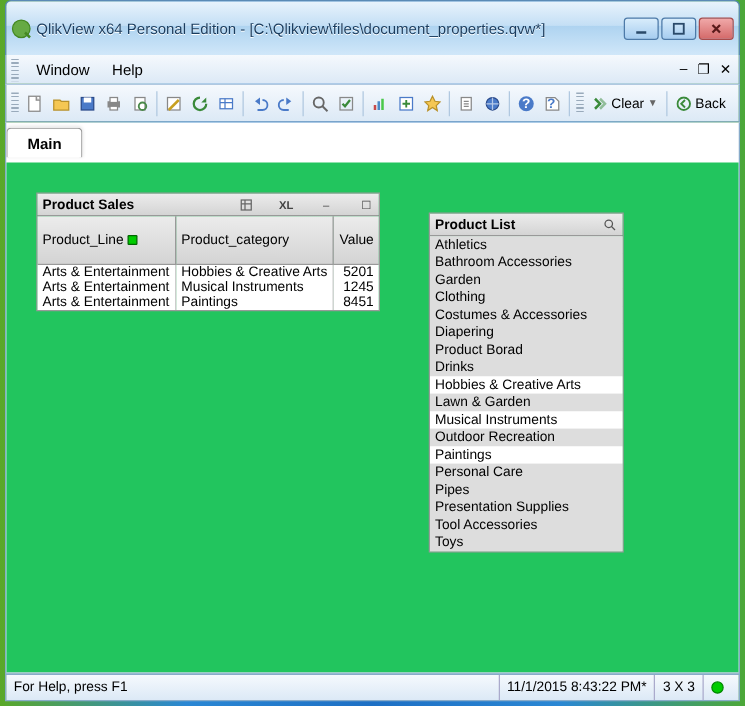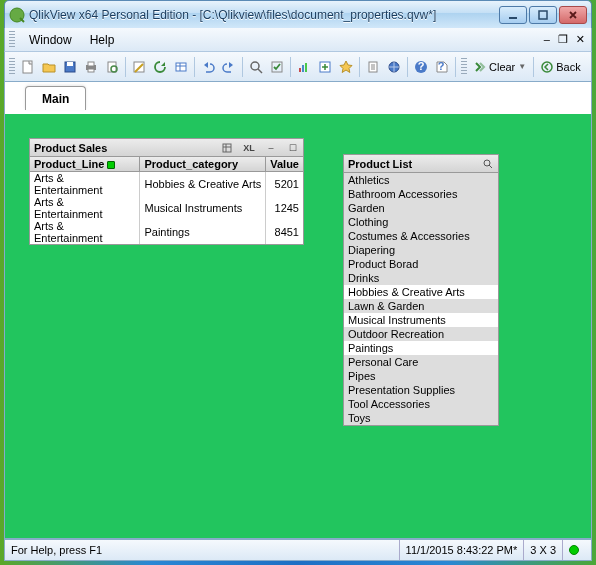--- a/index.html
+++ b/index.html
@@ -1,47 +1,47 @@
 <!DOCTYPE html>
 <html><head>
 <meta charset="utf-8">
 <style>
 *{box-sizing:border-box;margin:0;padding:0;font-family:Tahoma,Arial,sans-serif;font-size:11px;color:#000}
 body{background:linear-gradient(to right,#5aa828,#2a87d4,#1d6fc4,#2a87d4,#4ca838);width:596px;height:565px;overflow:hidden}
 .window{border:4px solid transparent;border-top:0;height:565px;display:flex;flex-direction:column}
-.titlebar{height:28px;background:linear-gradient(to bottom,#e8f3fc,#c4dff5 45%,#aed3f0 46%,#d0e7f9);display:flex;align-items:center;padding:0 4px;border-top-left-radius:5px;border-top-right-radius:5px;border:1px solid #5a8ab5;border-bottom:0}
+.titlebar{height:44px;background:linear-gradient(to bottom,#e8f3fc,#c4dff5 45%,#aed3f0 46%,#d0e7f9);display:flex;align-items:center;padding:0 4px;border-top-left-radius:5px;border-top-right-radius:5px;border:1px solid #5a8ab5;border-bottom:0}
 .app-icon{width:16px;height:16px;margin-right:4px;display:inline-flex;align-items:center;justify-content:center}
 .title-text{flex:1;color:#1a3c5e;font-size:12px;text-shadow:0 1px 0 #fff}
 .winbtns{display:flex;gap:2px}
 .winbtn{width:28px;height:18px;border:1px solid #4d7aa8;border-radius:3px;background:linear-gradient(to bottom,#d8ecfb,#a6cdf0);display:flex;align-items:center;justify-content:center;cursor:pointer}
 .winbtn.close{background:linear-gradient(to bottom,#f0a8a8,#d46a6a);border-color:#a84a4a}
 .winbtn svg{width:10px;height:10px}
 .menubar{height:24px;background:linear-gradient(to bottom,#f5f9fd,#dce9f6);border:1px solid #88abc9;border-bottom-color:#b0c8e0;display:flex;align-items:center;padding:0 4px;gap:2px;position:relative}
 .menubar::before{content:"";width:6px;height:18px;background:repeating-linear-gradient(to bottom,#9ab 0 1px,transparent 1px 3px);margin-right:4px}
 .menuitem{padding:3px 8px;cursor:pointer;font-size:12px}
 .menubar .sysbtns{margin-left:auto;display:flex;gap:4px;font-family:monospace;font-size:10px;color:#333}
 .sysbtns span{cursor:pointer;padding:0 2px}
 .toolbar{height:30px;background:linear-gradient(to bottom,#f5f9fd,#dce9f6);border:1px solid #88abc9;border-top:0;display:flex;align-items:center;padding:0 4px;gap:1px}
 .toolbar::before{content:"";width:6px;height:18px;background:repeating-linear-gradient(to bottom,#9ab 0 1px,transparent 1px 3px);margin-right:2px}
 .tbtn{width:20px;height:20px;display:flex;align-items:center;justify-content:center;border:1px solid transparent;border-radius:2px;cursor:pointer}
 .tsep{width:1px;height:20px;background:#b0c8e0;margin:0 2px}
 .tgrip{width:6px;height:18px;background:repeating-linear-gradient(to bottom,#9ab 0 1px,transparent 1px 3px);margin:0 2px}
 .ttext{padding:0 4px;cursor:pointer;display:flex;align-items:center;gap:3px}
 .workspace{flex:1;background:#fff;border:1px solid #88abc9;border-top:0;position:relative;overflow:hidden}
-.tabstrip{height:28px;padding:4px 8px 0 20px;display:flex}
+.tabstrip{height:28px;padding:4px 8px 0 0;display:flex}
 .tab{padding:5px 16px;background:#fff;border:1px solid #999;border-bottom:0;border-top-left-radius:4px;border-top-right-radius:4px;font-weight:bold;font-size:12px;cursor:pointer;box-shadow:0 -1px 3px rgba(0,0,0,0.1)}
 .sheet{position:absolute;top:32px;left:0;right:0;bottom:0;background:#22c55e;padding:24px 18px}
 .panel{position:absolute;border:1px solid #999}
 .panel.sales{left:24px;top:24px;width:275px}
 .panel.list{left:338px;top:40px;width:156px}
 .phdr{background:linear-gradient(to bottom,#ececec,#d4d4d4);height:18px;display:flex;align-items:center;padding:0 4px;border-bottom:1px solid #999}
 .phdr .ptitle{font-weight:bold;flex:1}
-.phdr .picon{width:12px;height:12px;margin-left:10px;cursor:pointer;display:flex;align-items:center;justify-content:center;font-size:9px;color:#444}
+.phdr .picon{width:12px;height:12px;margin-left:20px;cursor:pointer;display:flex;align-items:center;justify-content:center;font-size:9px;color:#444}
 table.grid{border-collapse:collapse;width:100%}
-table.grid th{background:linear-gradient(to bottom,#ececec,#d4d4d4);border:1px solid #999;border-top:0;padding:1px 4px;text-align:left;font-weight:bold;font-size:11px}
+table.grid th{background:linear-gradient(to bottom,#ececec,#d4d4d4);border:1px solid #999;border-top:0;padding:13px 4px;text-align:left;font-weight:normal;font-size:11px}
 table.grid th:first-child{border-left:0}
 table.grid th:last-child{border-right:0;text-align:right}
 table.grid th.val{text-align:right}
 table.grid td{padding:0 4px;border-right:1px solid #ccc;font-size:11px;background:#fff}
 table.grid td:last-child{text-align:right;border-right:0}
 .led{display:inline-block;width:8px;height:8px;background:#0c0;border:1px solid #060;border-radius:1px;margin-left:3px;vertical-align:middle}
 .listbody{background:#ddd}
 .listitem{padding:1px 4px;font-size:11px;background:#ddd;cursor:pointer}
 .listitem.sel{background:#fff}
 .statusbar{height:22px;background:linear-gradient(to bottom,#f5f9fd,#dce9f6);border:1px solid #88abc9;display:flex;align-items:center;padding:0 6px;font-size:11px}

